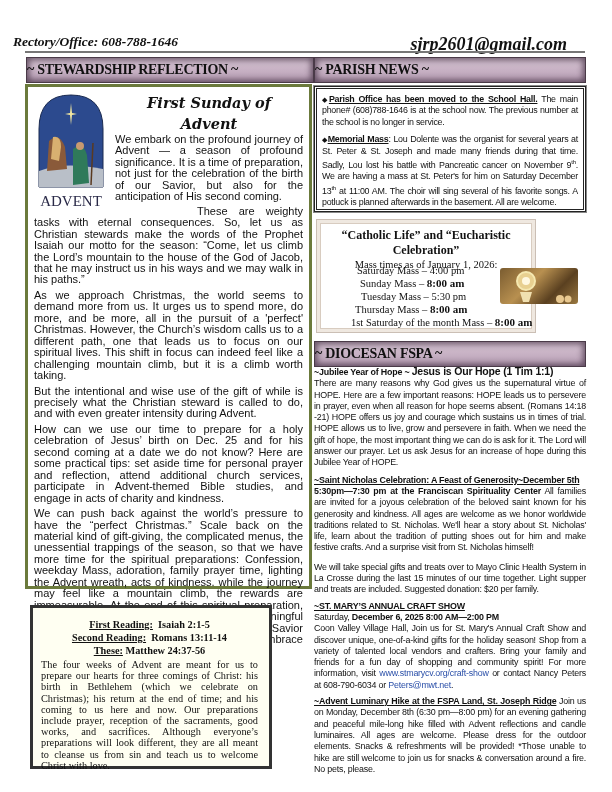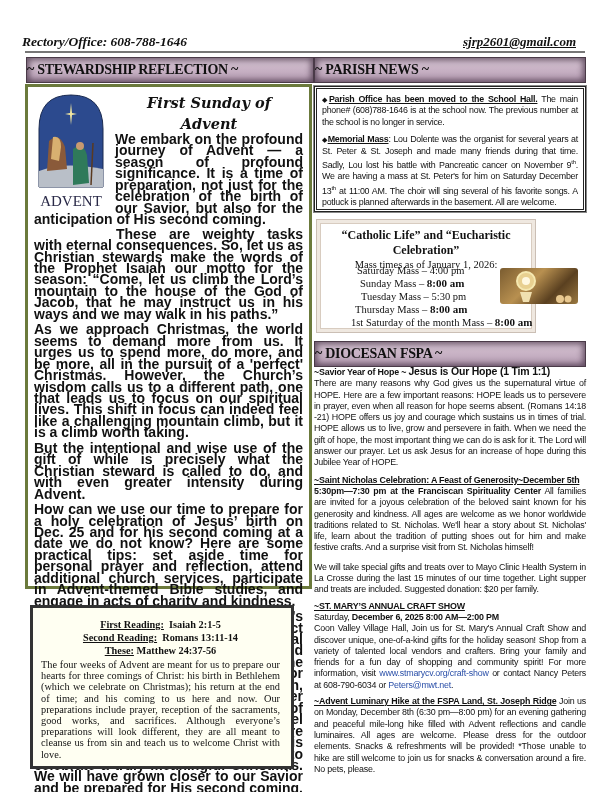--- a/index.html
+++ b/index.html
@@ -1,34 +1,34 @@
 <!DOCTYPE html>
 <html><head>
 <meta charset="utf-8">
 <style>
   * { box-sizing: border-box; margin: 0; padding: 0; }
   html, body { width: 612px; height: 792px; background: #ffffff; overflow: hidden; }
   body { position: relative; font-family: "Liberation Sans", sans-serif; color: #111; }
 
-  .topline { position: absolute; left: 20px; top: 32px; width: 556px; height: 20px; }
+  .topline { position: absolute; left: 11px; top: 32px; width: 556px; height: 20px; }
   .topline .left { position: absolute; left: 2px; top: 2px; font-family: "Liberation Serif", serif; font-style: italic; font-weight: bold; font-size: 13.5px; }
-  .topline .right { position: absolute; right: 0; top: 2px; font-family: "Liberation Serif", serif; font-style: italic; font-weight: bold; font-size: 13px; text-decoration: underline; color: #111; margin-left: 20px; }
+  .topline .right { position: absolute; right: 0; top: 2px; font-family: "Liberation Serif", serif; font-style: italic; font-weight: bold; font-size: 18px; text-decoration: underline; color: #111; margin-left: 20px; }
   .rule { position: absolute; left: 25px; top: 51px; width: 560px; height: 2px; background: #777; }
 
   .banner { position: absolute; height: 26px; background: linear-gradient(#d8c6d4, #c7b1c4 50%, #b9a0b6); box-shadow: inset 0 0 6px 2px rgba(60,40,60,0.75); border: 1px solid #4a3a48;
     font-family: "Liberation Serif", serif; font-weight: bold; font-size: 14px; text-align: left; line-height: 24px; color: #111; letter-spacing: -0.3px; }
 
   
   .steward { position: absolute; left: 25px; top: 84px; width: 287px; height: 505px; border: 3px solid #6b7a3c; background: #fff; padding: 5px 6px 4px 6px; }
   .steward .art { float: left; width: 76px; height: 120px; margin: -1px 6px 2px -1px; position: relative; }
   .steward .title { font-family: "DejaVu Serif", serif; font-style: italic; font-weight: bold; font-size: 14.5px; text-align: center; line-height: 21px; margin-left: 80px; }
-  .steward p { font-size: 14px; line-height: 11.45px; text-align: justify; margin-bottom: 4px; font-weight: bold; }
+  .steward p { font-size: 11px; line-height: 11.45px; text-align: justify; margin-bottom: 4px; }
   .steward p.first { margin-bottom: 3px; }
 
-  .readings { position: absolute; left: 30px; top: 605px; width: 264px; height: 164px; border: 3px solid #333; background: #fffff2; padding: 10px 11px 6px 8px; font-family: "Liberation Serif", serif; }
+  .readings { position: absolute; left: 30px; top: 605px; width: 242px; height: 164px; border: 3px solid #333; background: #fffff2; padding: 10px 11px 6px 8px; font-family: "Liberation Serif", serif; }
   .readings .rd { text-align: center; font-size: 10.3px; font-weight: bold; line-height: 13px; }
   .readings .rd u { text-decoration: underline; }
   .readings p { font-size: 10.3px; line-height: 11.2px; text-align: justify; margin-top: 2px; }
 
   
   .parish { position: absolute; left: 314px; top: 86px; width: 272px; height: 126px; border: 3px double #222; outline: 1px solid #888; background: #fff; padding: 5px 5px 4px 5px; font-family: "Liberation Sans Narrow", "Liberation Sans", sans-serif; }
   .parish p { font-size: 8.9px; line-height: 11.4px; text-align: justify; margin-bottom: 6px; letter-spacing: -0.25px; }
   .parish b u { text-decoration: underline; }
   .diamond { font-size: 7px; }
 
@@ -115,21 +115,21 @@
       <circle cx="60" cy="31" r="4" fill="#e8c890"></circle>
       <circle cx="68" cy="31" r="3.5" fill="#e8c890"></circle>
     </svg>
   </div>
 </div>
 
 <div class="banner" style="left:314px; top:341px; width:272px;">~ DIOCESAN FSPA ~</div>
 
 <div class="dioc">
   <p style="margin-bottom:6px;">
-    <b>~Savior Year of Hope ~ </b><span class="big">Jesus is Our Hope (1 Tim 1:1)</span><br>
+    <b>~Jubilee Year of Hope ~ </b><span class="big">Jesus is Our Hope (1 Tim 1:1)</span><br>
     <span>There are many reasons why God gives us the supernatural virtue of HOPE. Here are a few important reasons: HOPE leads us to persevere in prayer, even when all reason for hope seems absent. (Romans 14:18 -21) HOPE offers us joy and courage which sustains us in times of trial. HOPE allows us to live, grow and persevere in faith. When we need the gift of hope, the most important thing we can do is ask for it. The Lord will answer our prayer. Let us ask Jesus for an increase of hope during this Jubilee Year of HOPE.</span>
   </p>
   <p style="margin-bottom:8px;">
     <b><u>~Saint Nicholas Celebration: A Feast of Generosity~December 5th</u></b><br>
     <b style="font-weight:600">5:30pm—7:30 pm at the Franciscan Spirituality Center</b><span>  All families are invited for a joyous celebration of the beloved saint known for his generosity and kindness.  All ages are welcome as we honor worldwide traditions related to St. Nicholas.  We'll hear a story about St. Nicholas' life, learn about the tradition of putting shoes out for him and make festive crafts.  And a surprise visit from  St. Nicholas himself!</span>
   </p>
   <p>We will take special gifts and treats over to Mayo Clinic Health System in La Crosse during the last 15 minutes of our time together.  Light supper and treats are included.  Suggested donation: $20 per family.</p>
   <p>
     <b><u>~ST. MARY’S ANNUAL CRAFT SHOW</u></b><br>
     <span>Saturday, </span><b>December 6, 2025  8:00 AM—2:00 PM</b><br>

